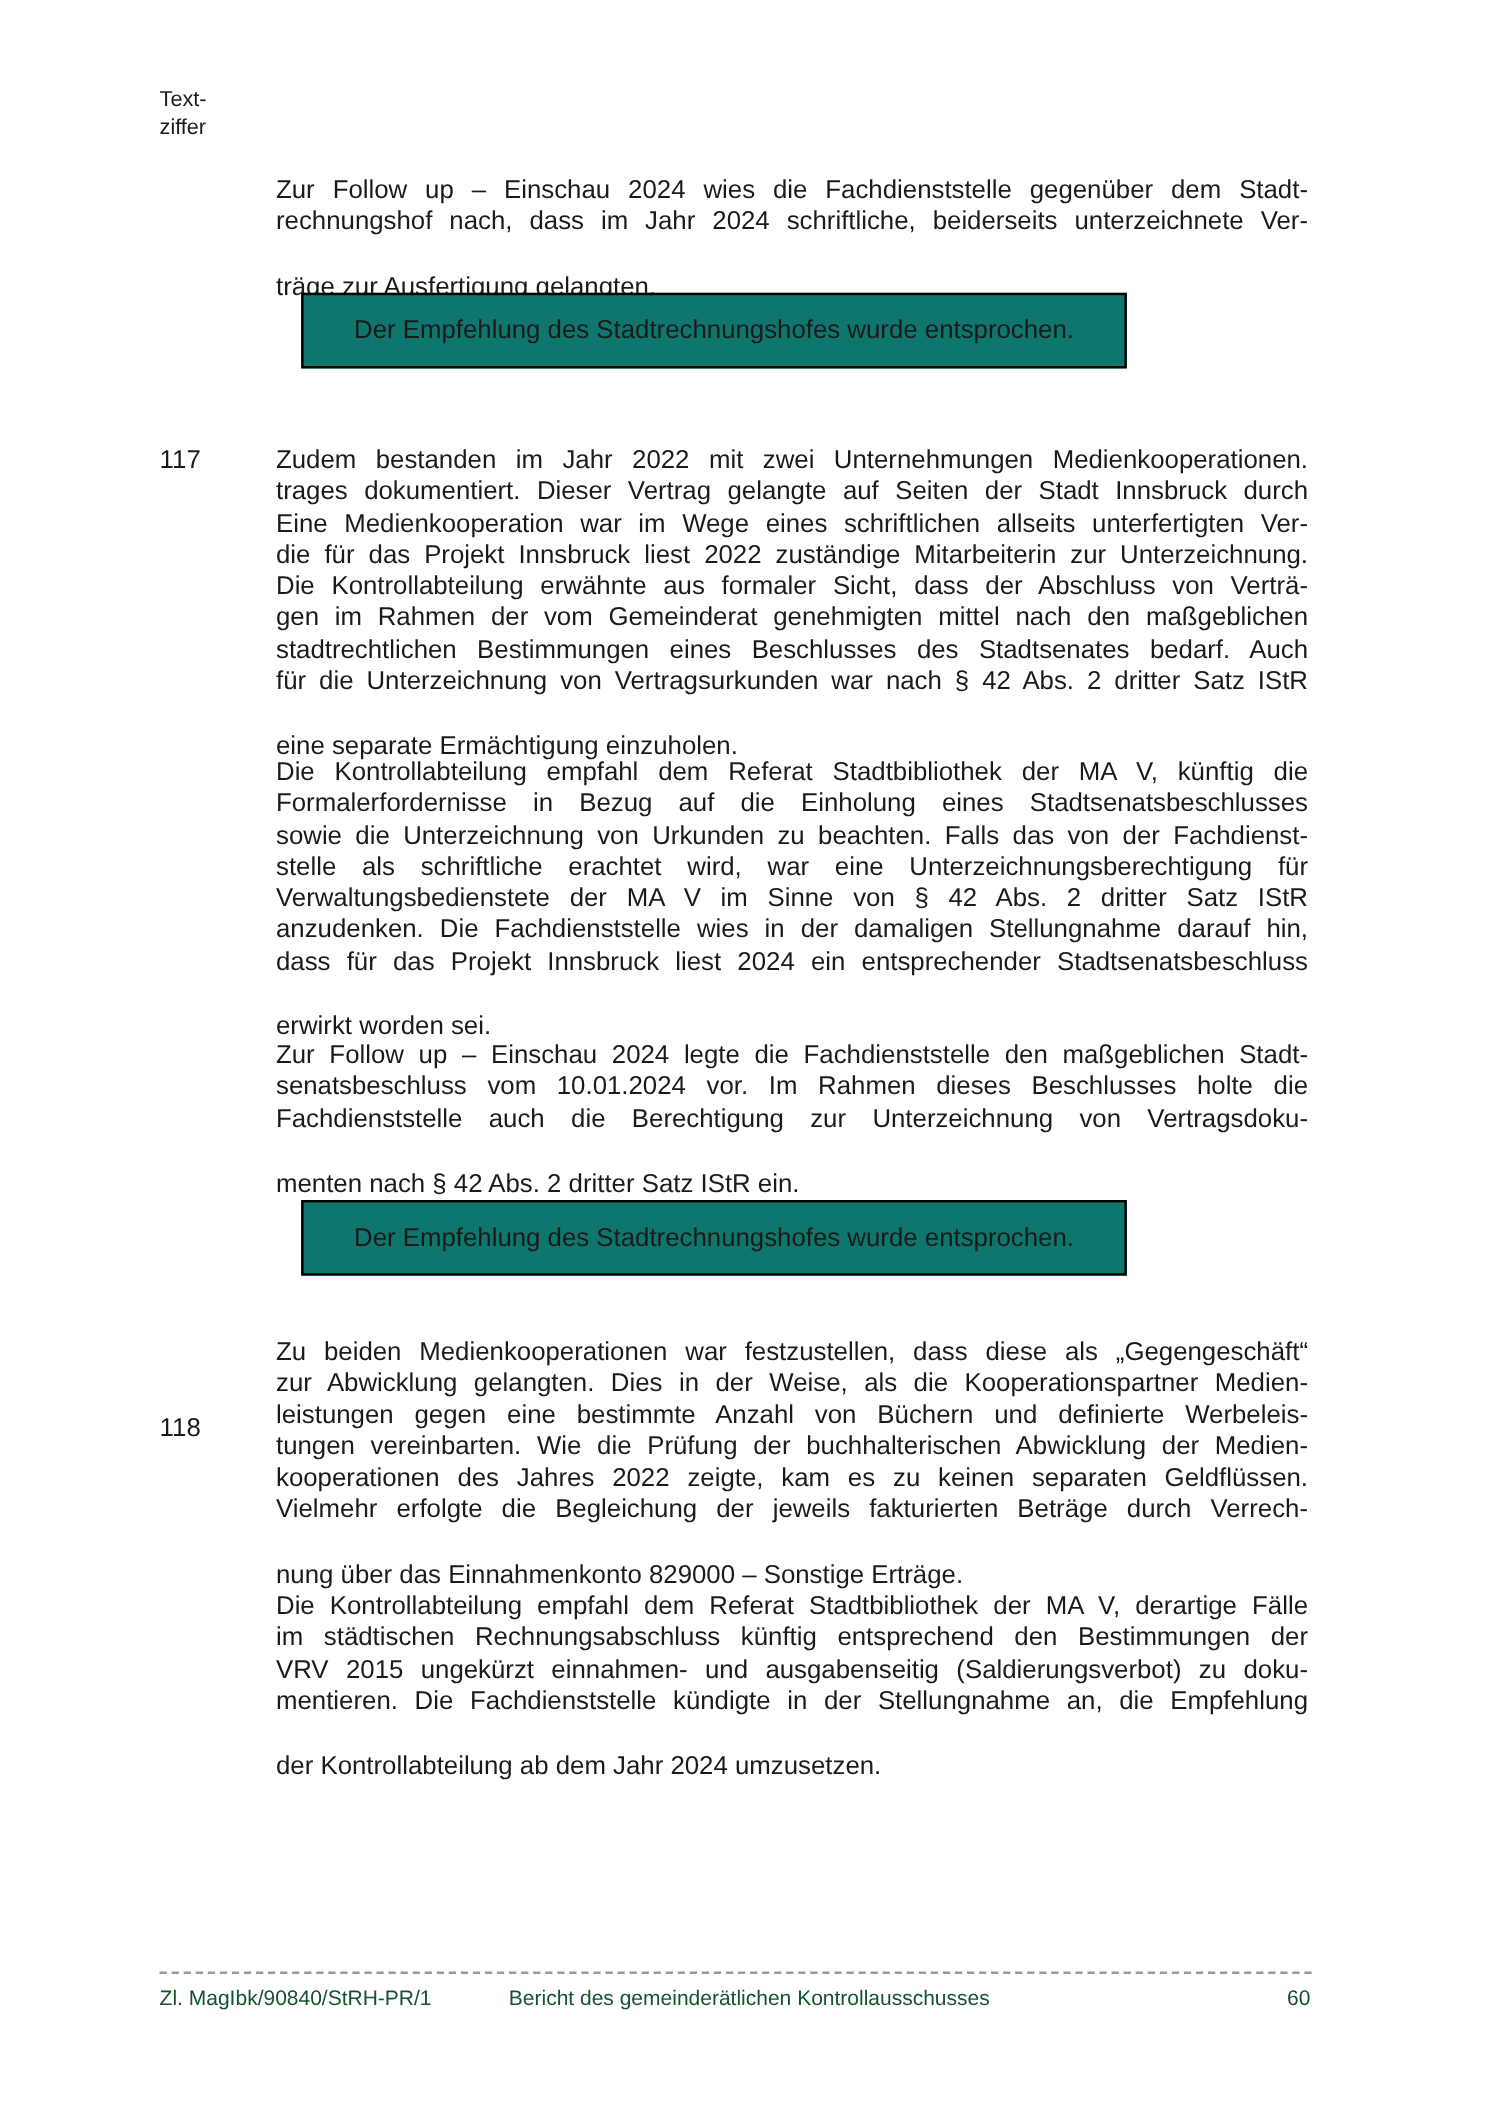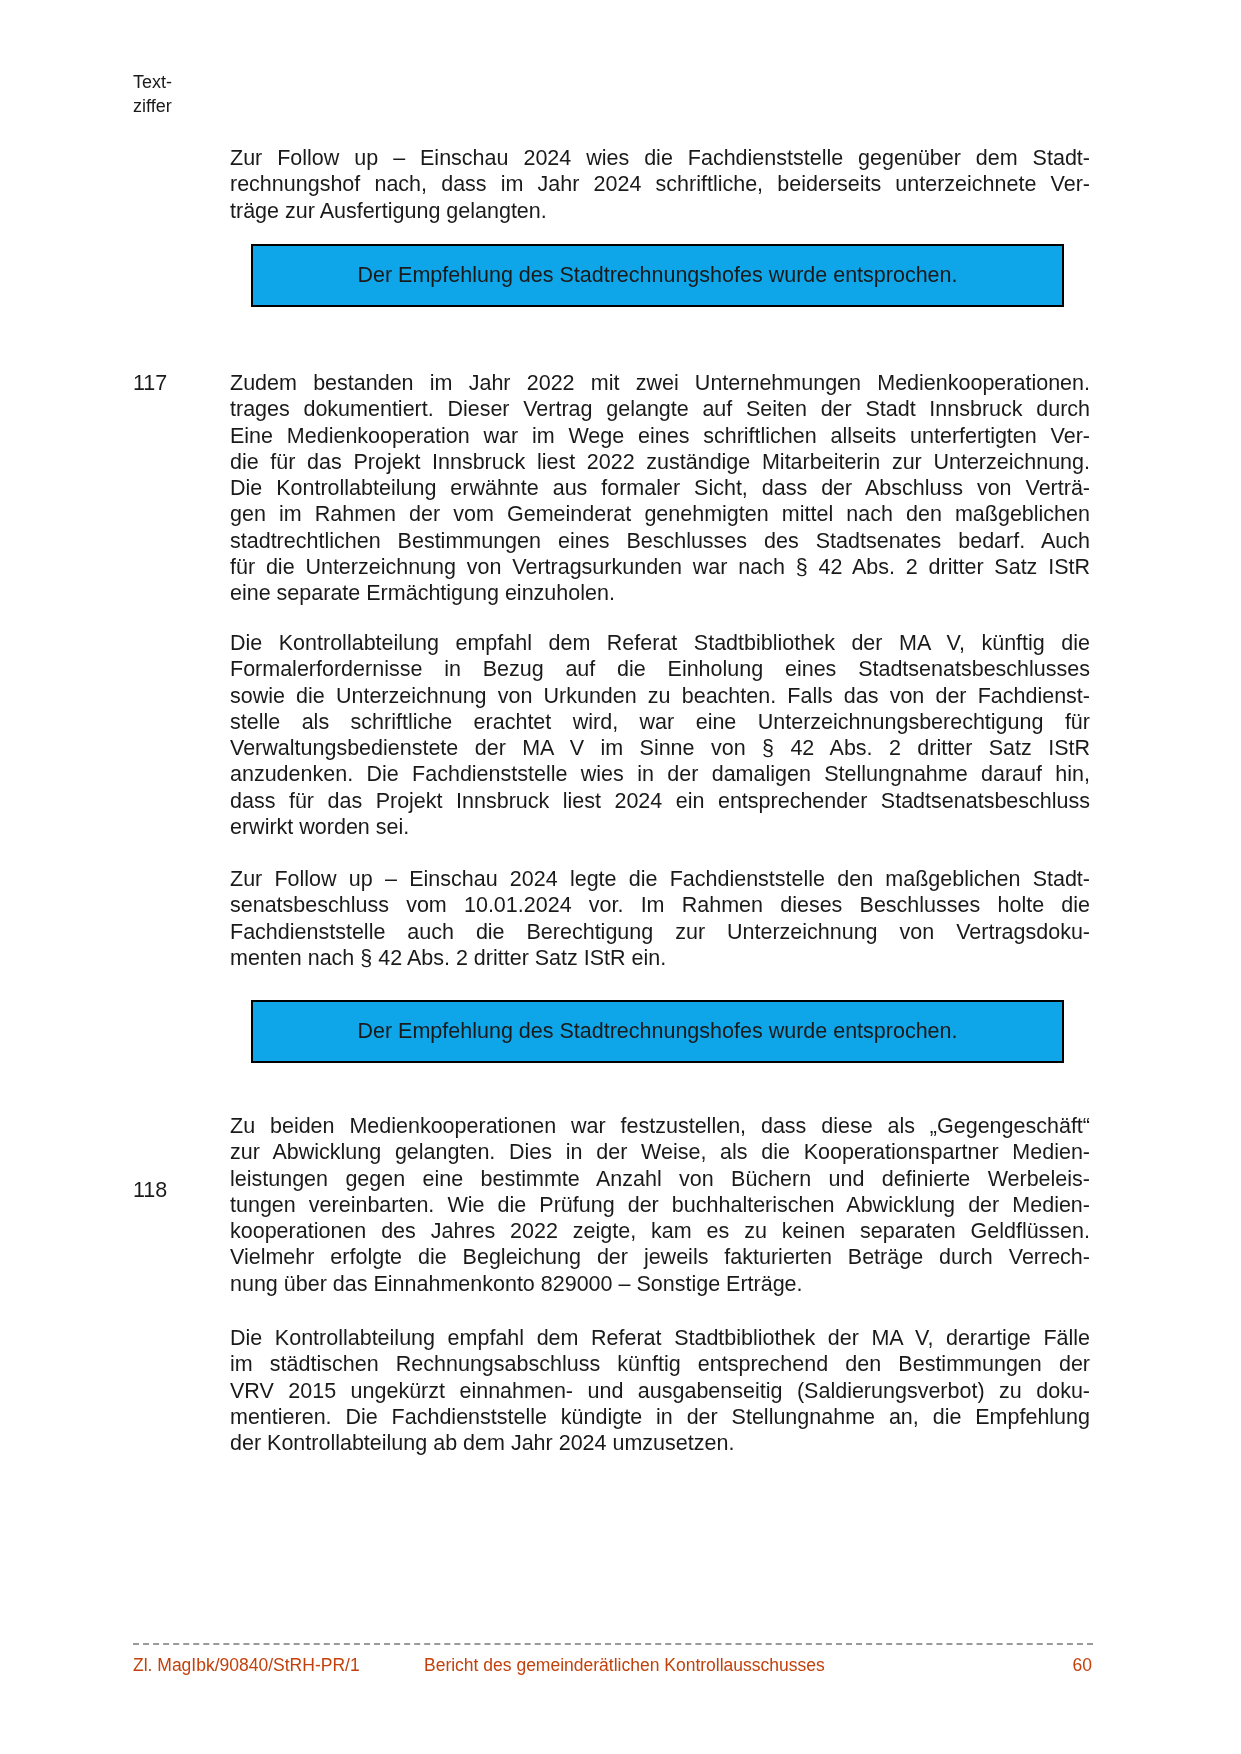--- a/index.html
+++ b/index.html
@@ -26,54 +26,54 @@
     width: 860px;
     height: 100%;
   }
   .para {
     position: absolute;
     width: 860px;
     font-size: 21.5px;
     line-height: 26.3px;
   }
   .para .line { text-align: justify; text-align-last: justify; }
-  .para .line.last { text-align-last: left; }
+  .para .line.last { text-align-last: left; margin-top: 28px; }
   .tz-num {
     position: absolute;
     left: 133px;
     font-size: 21.5px;
     line-height: 26.3px;
   }
   .rec-box {
     position: absolute;
     left: 21px;
-    width: 813px;
+    width: 688px;
     height: 63px;
     box-sizing: border-box;
     border: 2px solid #000000;
-    background: #0ea5e9;
+    background: #0f766e;
     display: flex;
     align-items: center;
     justify-content: center;
     font-size: 21.5px;
   }
   .footer-rule {
     position: absolute;
     left: 133px;
     top: 1643px;
     width: 960px;
     border-top: 2px dashed #9a9a9a;
   }
   .footer {
     position: absolute;
     left: 133px;
     top: 1654px;
     width: 959px;
     height: 26px;
-    color: #c2410c;
+    color: #14532d;
     font-size: 17.5px;
     line-height: 22px;
   }
   .footer .ref { position: absolute; left: 0; }
   .footer .title { position: absolute; left: 291px; }
   .footer .pagenum { position: absolute; right: 0; text-align: right; }
 </style>
 </head>
 <body>
 

